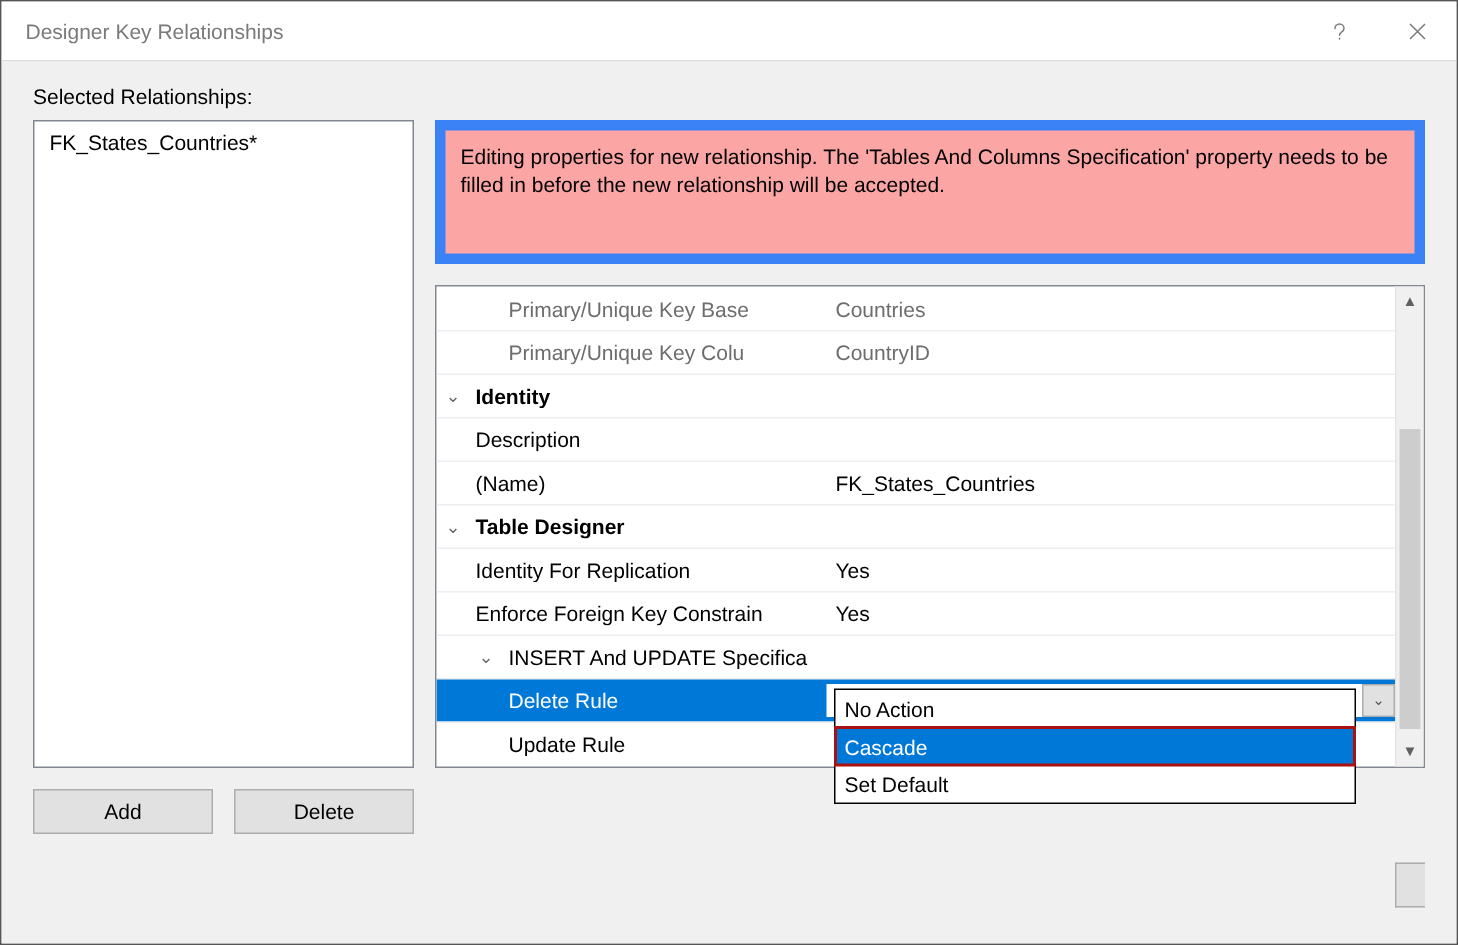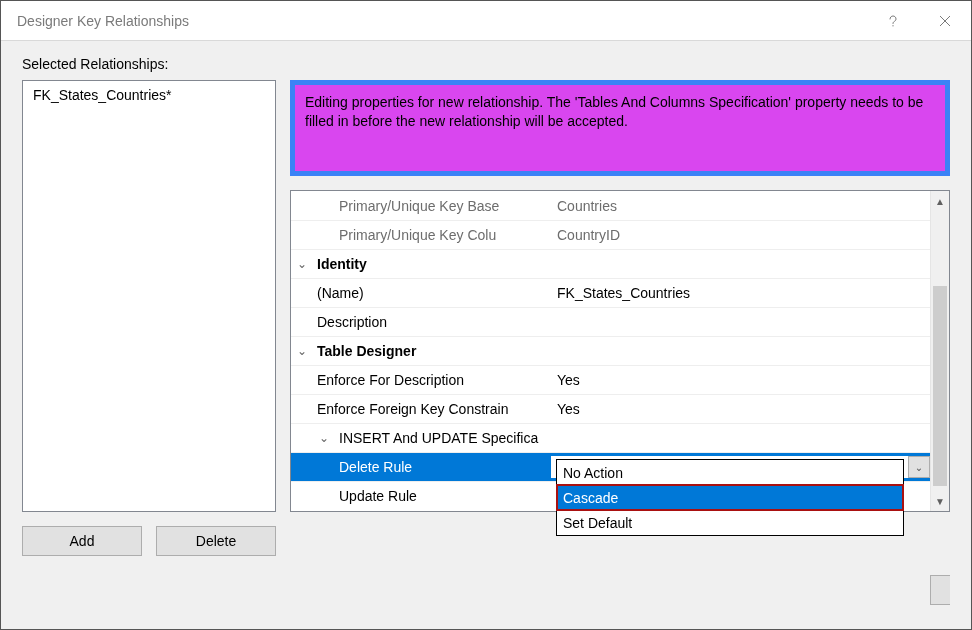--- a/index.html
+++ b/index.html
@@ -40,22 +40,22 @@
   .left-list {
     width: 254px;
     height: 432px;
     background: #fff;
     border: 1px solid #828790;
     padding: 4px;
   }
   .list-item { padding: 2px 6px; }
   .right-col { flex: 1; display: flex; flex-direction: column; gap: 14px; }
   .desc-box {
-    border: 5px solid #3b82f6;
-    background: #d946ef;
+    border: 7px solid #3b82f6;
+    background: #fca5a5;
     padding: 8px 10px;
     line-height: 1.35;
     height: 96px;
   }
   .prop-wrap {
     position: relative;
     border: 1px solid #828790;
     height: 322px;
     background: #fff;
     display: flex;
@@ -193,39 +193,39 @@
               <span class="pval dim">
                 <span>CountryID</span>
               </span>
             </div>
             <div class="prow">
               <span class="expander">⌄</span>
               <span class="pname cat">Identity</span>
             </div>
             <div class="prow">
               <span class="indent-gutter"></span>
+              <span class="pname" style="flex: 0 0 238px;">Description</span>
+              <span class="pval">
+                <span></span>
+              </span>
+            </div>
+            <div class="prow">
+              <span class="indent-gutter"></span>
               <span class="pname" style="flex: 0 0 238px;">(Name)</span>
               <span class="pval">
                 <span>FK_States_Countries</span>
-              </span>
-            </div>
-            <div class="prow">
-              <span class="indent-gutter"></span>
-              <span class="pname" style="flex: 0 0 238px;">Description</span>
-              <span class="pval">
-                <span></span>
               </span>
             </div>
             <div class="prow">
               <span class="expander">⌄</span>
               <span class="pname cat">Table Designer</span>
             </div>
             <div class="prow">
               <span class="indent-gutter"></span>
-              <span class="pname" style="flex: 0 0 238px;">Enforce For Description</span>
+              <span class="pname" style="flex: 0 0 238px;">Identity For Replication</span>
               <span class="pval">
                 <span>Yes</span>
               </span>
             </div>
             <div class="prow">
               <span class="indent-gutter"></span>
               <span class="pname" style="flex: 0 0 238px;">Enforce Foreign Key Constrain</span>
               <span class="pval">
                 <span>Yes</span>
               </span>

